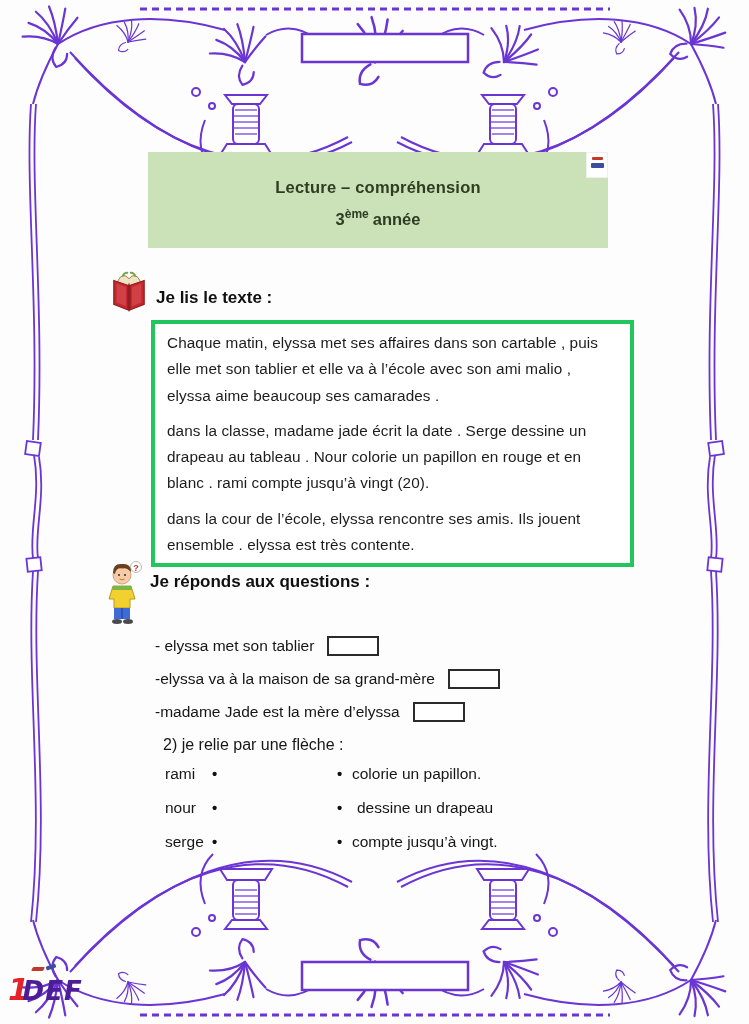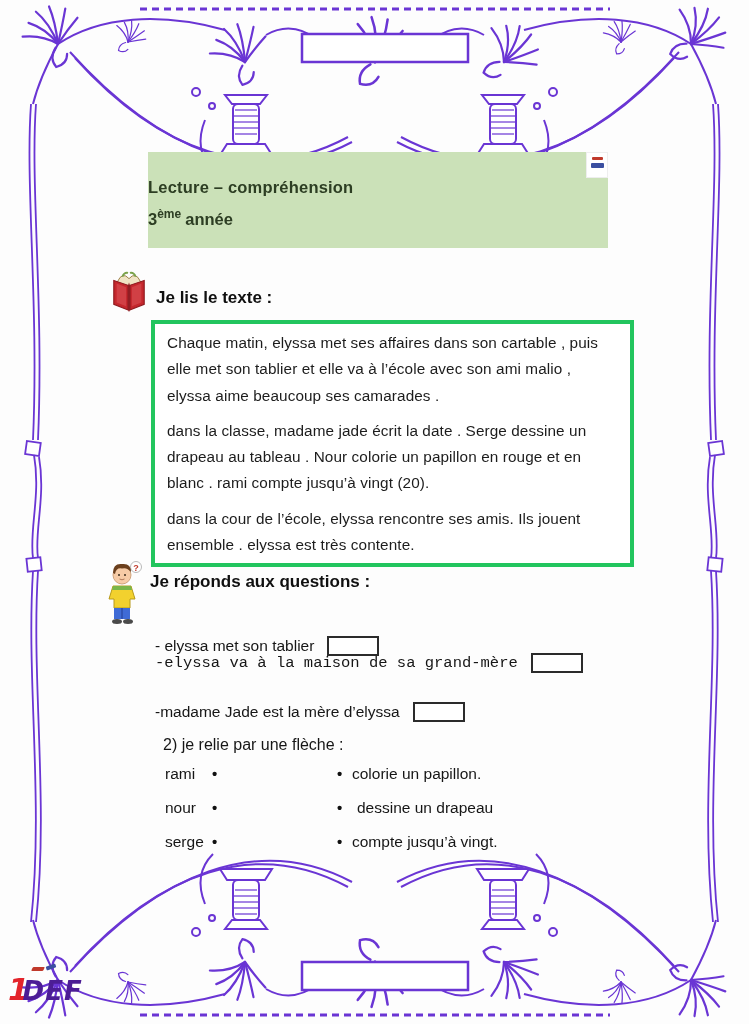--- a/index.html
+++ b/index.html
@@ -7,21 +7,21 @@
   body { font-family:"Liberation Sans", sans-serif; }
   .page {
     position:relative; width:749px; height:1024px; margin:0 auto;
     background:#fdfdfd; overflow:hidden;
   }
   .frame { position:absolute; left:0; top:0; pointer-events:none; }
 
   
   .header-box {
     position:absolute; left:148px; top:152px; width:460px; height:96px;
-    background:#cbe1b8; text-align:left; color:#2d3e23;
+    background:#cbe1b8; text-align:center; color:#2d3e23;
   }
   .header-title { font-weight:bold; font-size:16.5px; padding-top:26px; letter-spacing:.2px; }
   .header-grade { font-weight:bold; font-size:16.5px; margin-top:10px; }
   .header-grade sup { font-size:12px; }
   .header-grade .tail { margin-left:4px; }
   .mini-logo {
     position:absolute; right:0px; top:0px; width:22px; height:26px; background:#fff;
     box-shadow:0 0 0 1px #eee inset;
   }
   .mini-logo .m1 { display:block; width:11px; height:3px; background:#c0392b; margin:5px auto 3px; border-radius:1px; }
@@ -49,21 +49,21 @@
   .q-label { position:absolute; left:163px; font-size:16px; color:#161616; }
   #q1-label { top:604px; }
   #q2-label { top:736px; }
   .q1-row { position:absolute; left:155px; display:flex; align-items:center;text-align:center; }
   .q1-row .txt { font-size:15.5px; color:#161616; }
   .answer-box {
     display:inline-block; width:52px; height:20px; margin-left:13px;
     border:2px solid #2b2b2b; background:#fff;
   }
   #q1-row-0 { top:636px; }
-  #q1-row-1 { top:653px;font-family:Liberation Mono, monospace; }
+  #q1-row-1 { top:669px; }
   #q1-row-2 { top:702px; }
 
   .match-row { position:absolute; left:165px; width:430px; height:22px; font-size:15.5px; color:#161616; }
   .match-name { position:absolute; left:0; }
   .dot { font-size:15px; font-weight:bold; color:#111; }
   .dot-left  { position:absolute; left:47px; top:0; }
   .dot-right { position:absolute; left:172px; top:0; }
   .match-text { position:absolute; left:187px; }
   #m-row-0 { top:765px; }
   #m-row-1 { top:799px; }

